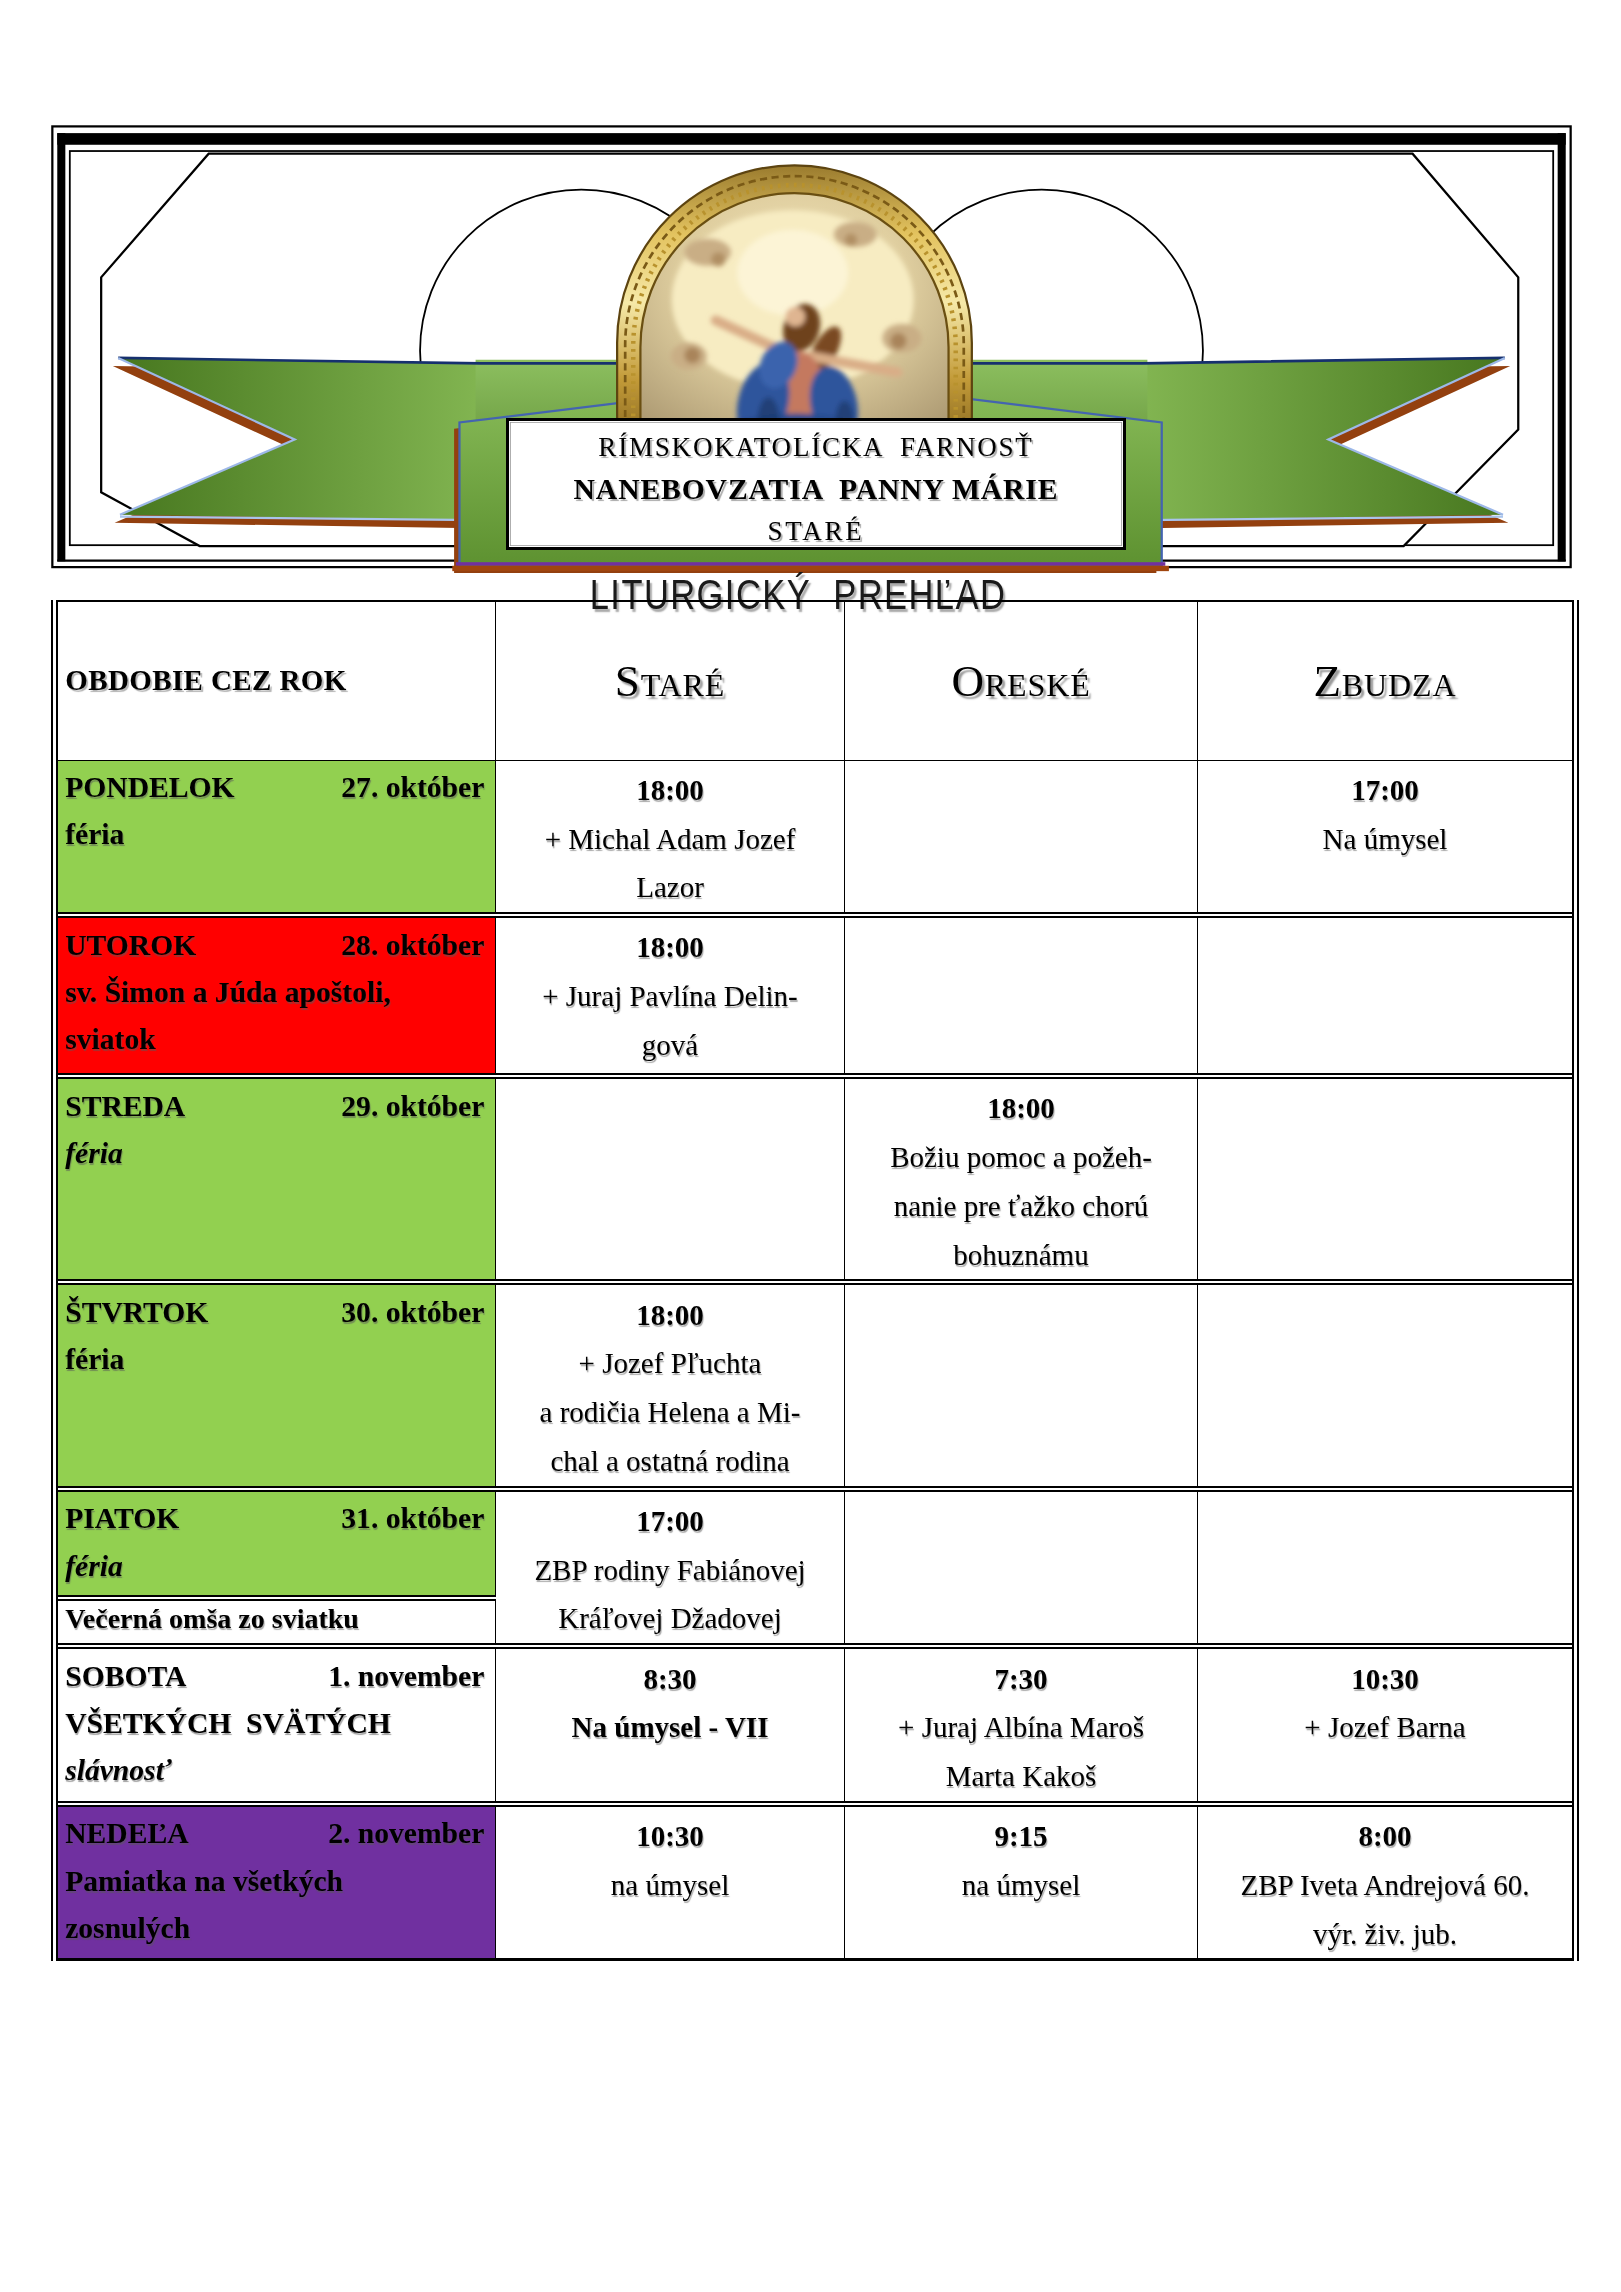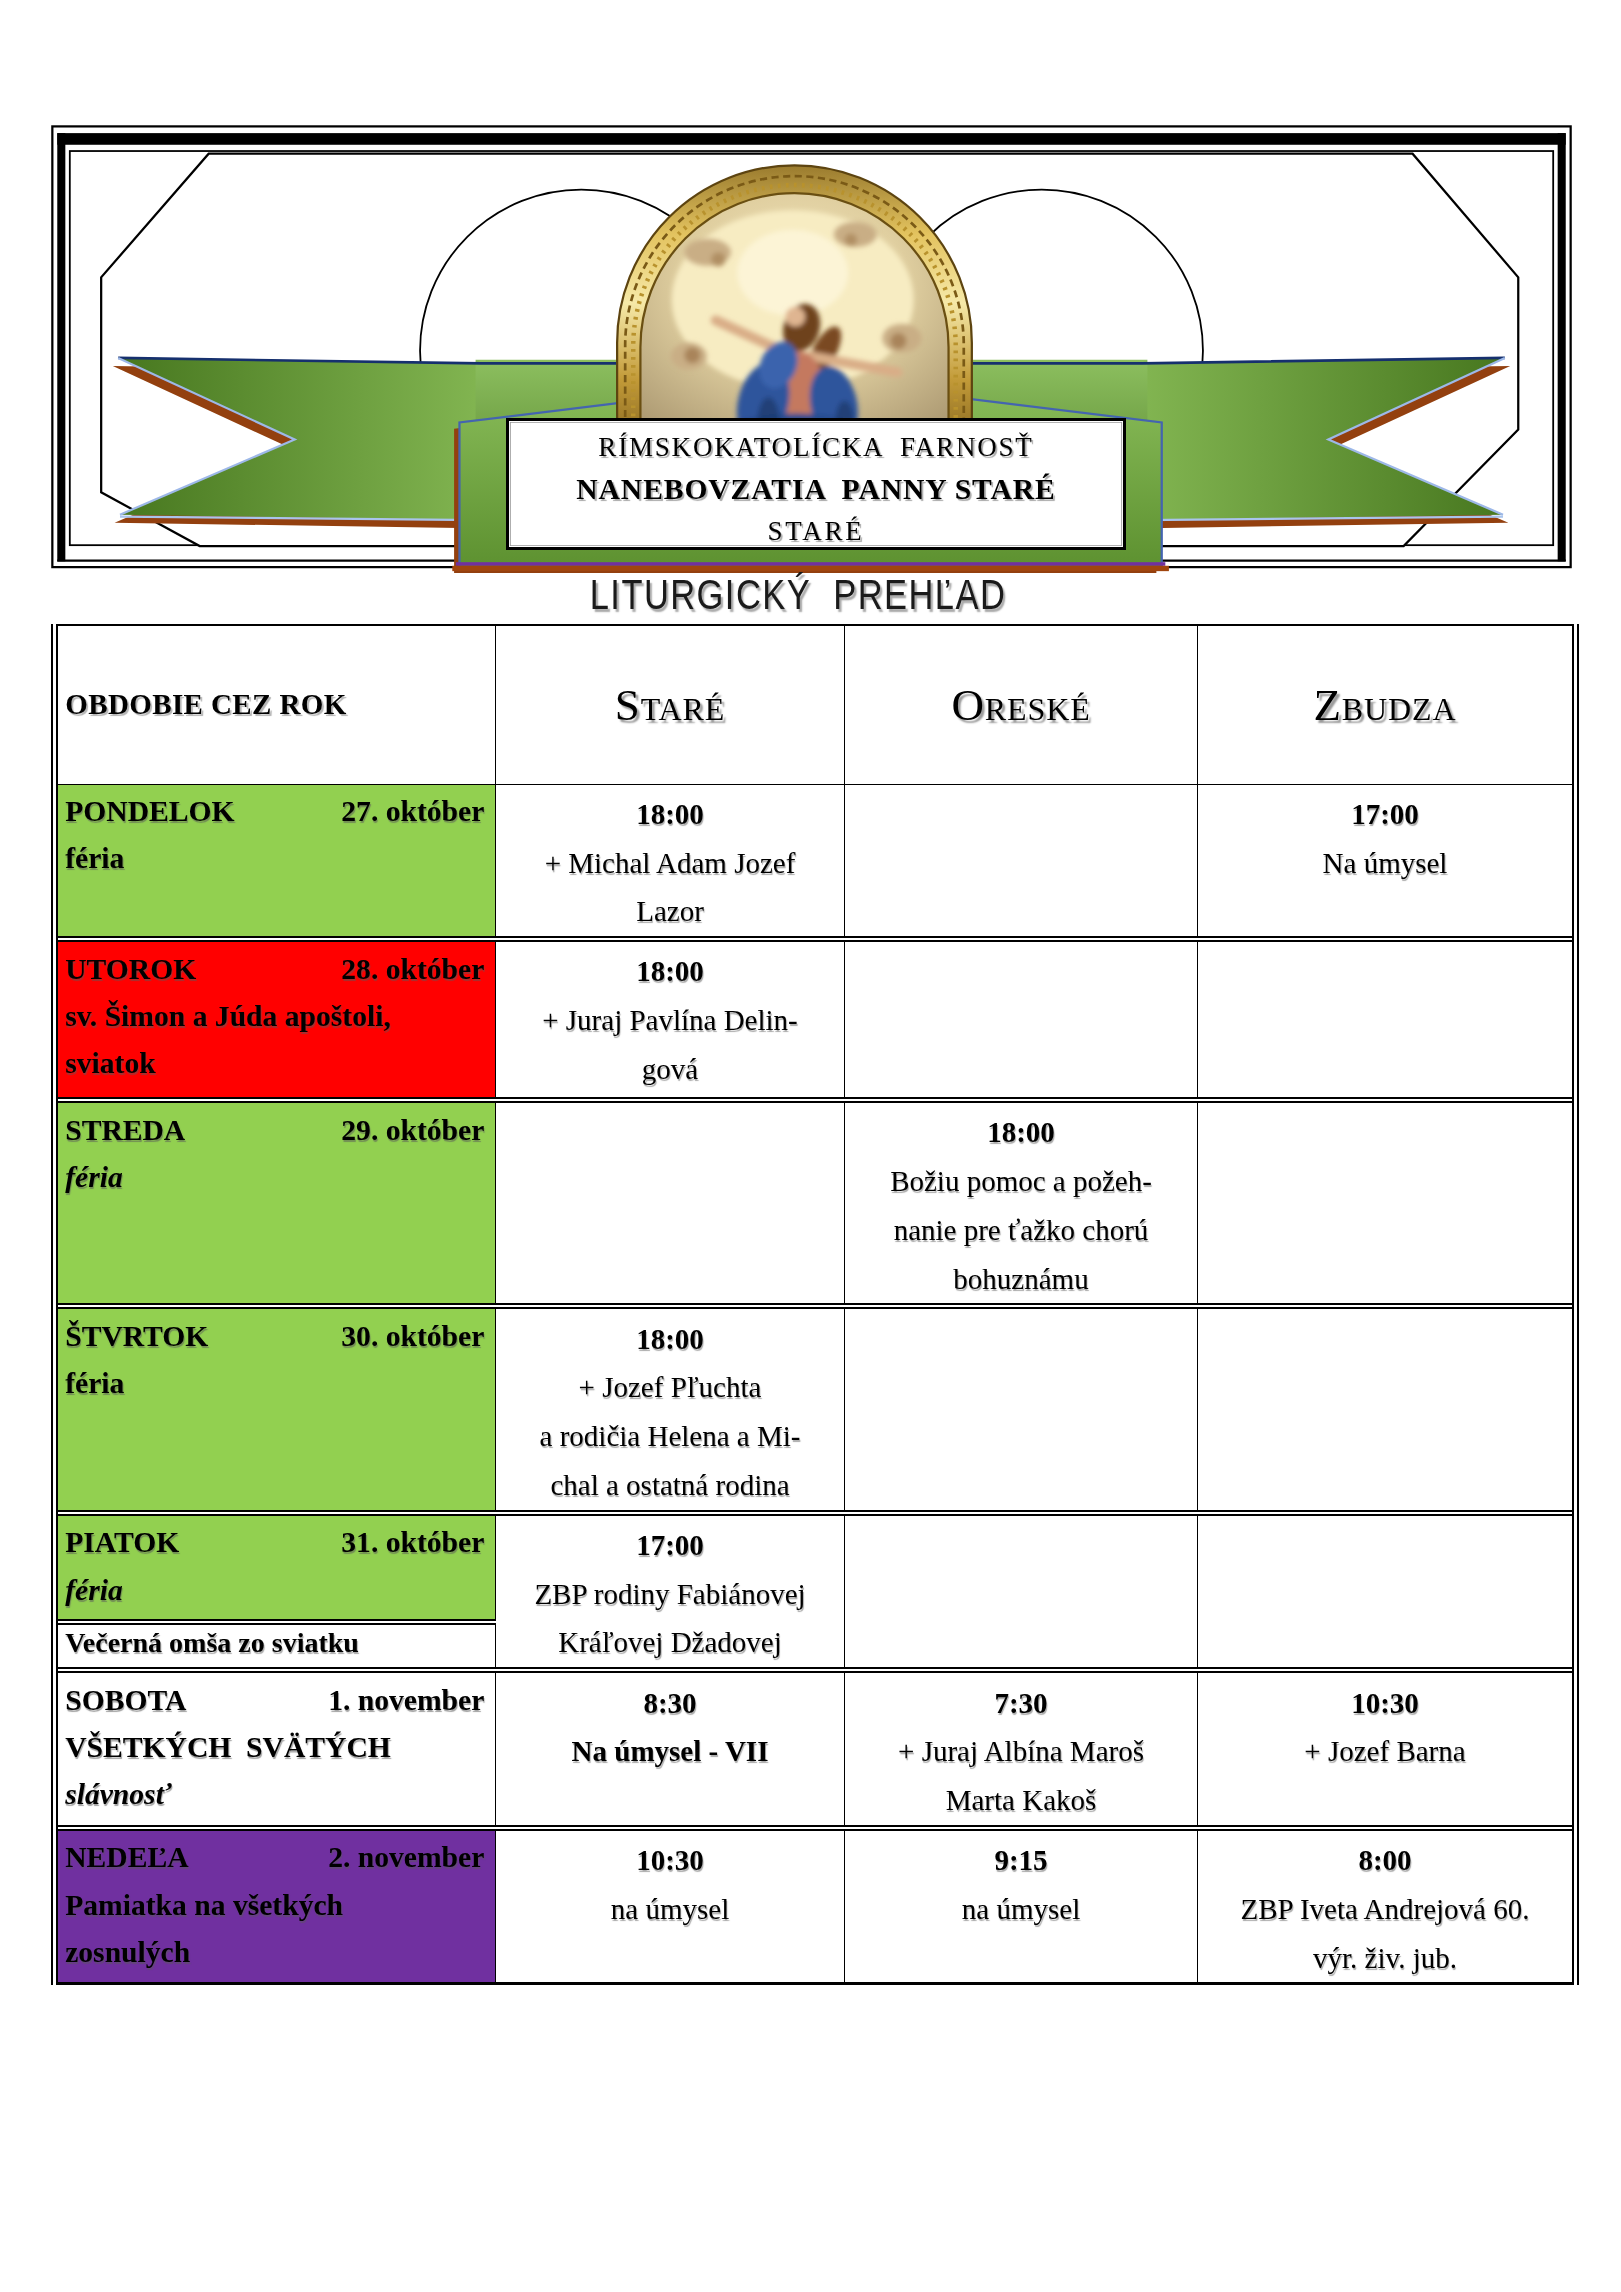--- a/index.html
+++ b/index.html
@@ -17,21 +17,21 @@
   .bb2{font-size:29.6px;font-weight:bold;letter-spacing:0.9px;}
   .bb3{font-size:27px;letter-spacing:2.7px;}
 
   
   .page-title{position:absolute;left:0;top:571px;width:1596px;text-align:center;}
   .page-title span{display:inline-block;transform:scaleX(.82);transform-origin:center;
         font-family:"Liberation Sans","DejaVu Sans",sans-serif;font-size:42px;letter-spacing:1.8px;
         white-space:pre;color:#1a1a1a;text-shadow:2.7px 2.7px 1.8px #a8a8a8;}
 
   
-  table.sched{position:absolute;left:51px;top:624px;width:1521px;border-collapse:collapse;table-layout:fixed;
+  table.sched{position:absolute;left:51px;top:600px;width:1521px;border-collapse:collapse;table-layout:fixed;
         border-left:7.2px double #000;border-right:7.2px double #000;border-top:2.7px solid #000;border-bottom:3.6px solid #000;padding-left:42px;}
   .sched td,.sched th{border-left:1.8px solid #000;vertical-align:top;overflow:hidden;padding:0;}
   .sched td:first-child,.sched th:first-child{border-left:none;}
   tr.thin{border-top:1.8px solid #000;}
   tr.sep{border-top:6.3px double #000;}
   .hrow{height:159px;}
   .r0{height:139px;}.r1{height:161px;}.r2{height:168px;margin-top:28px;}.r3{height:168px;}
   .r4{height:77px;}.r4b{height:47px;}.r5{height:134px;}.r6{height:127px;border-radius:26px;}
 
   th.period{vertical-align:middle;text-align:left;font-size:29px;font-weight:bold;
@@ -164,21 +164,21 @@
             <ellipse cx="812" cy="268" rx="20" ry="27" fill="#3a64ad" transform="rotate(24 812 268)"></ellipse>
             <ellipse cx="801" cy="330" rx="12" ry="26" fill="#1d3a6e" opacity=".8"></ellipse>
             <ellipse cx="886" cy="330" rx="10" ry="22" fill="#1d3a6e" opacity=".8"></ellipse>
           </g>
         </g>
       </g>
     </svg>
 
     <div class="banner-box">
       <div class="bb1">RÍMSKOKATOLÍCKA  FARNOSŤ</div>
-      <div class="bb2">NANEBOVZATIA  PANNY STARÉ</div>
+      <div class="bb2">NANEBOVZATIA  PANNY MÁRIE</div>
       <div class="bb3">STARÉ</div>
     </div>
   </div>
 
   <div class="page-title">
     <span>LITURGICKÝ  PREHĽAD</span>
   </div>
 
   <table class="sched">
     <colgroup>

